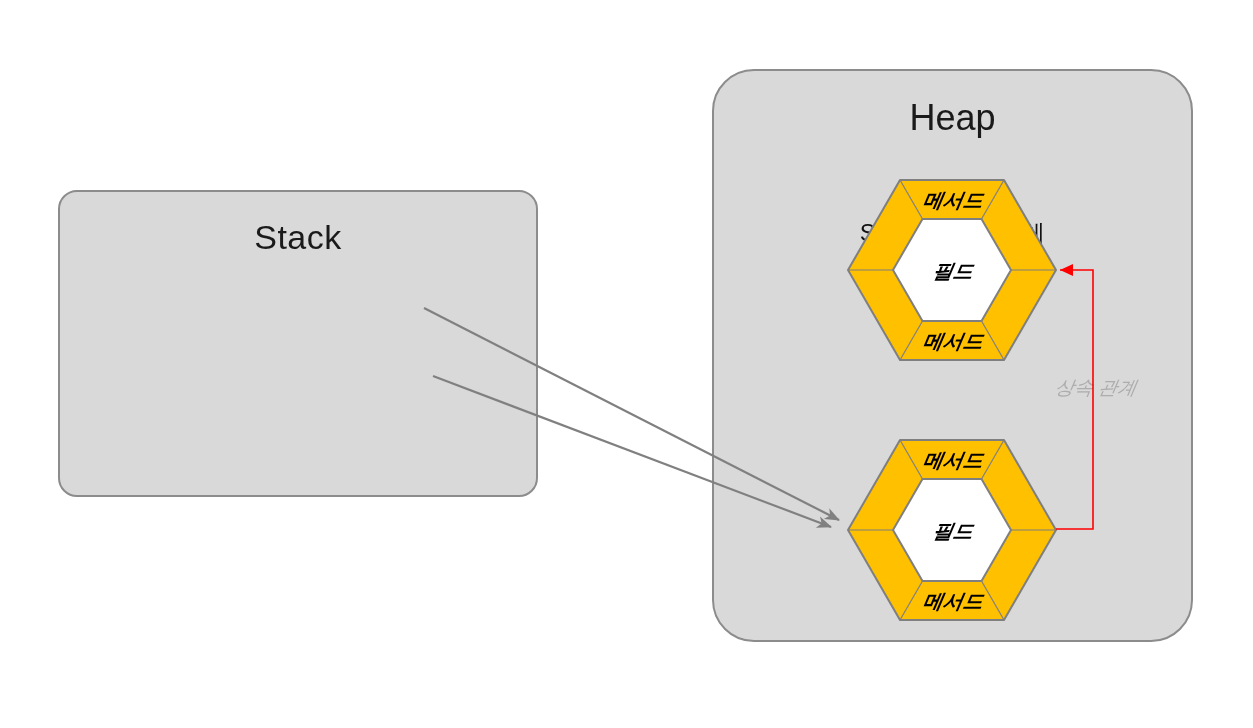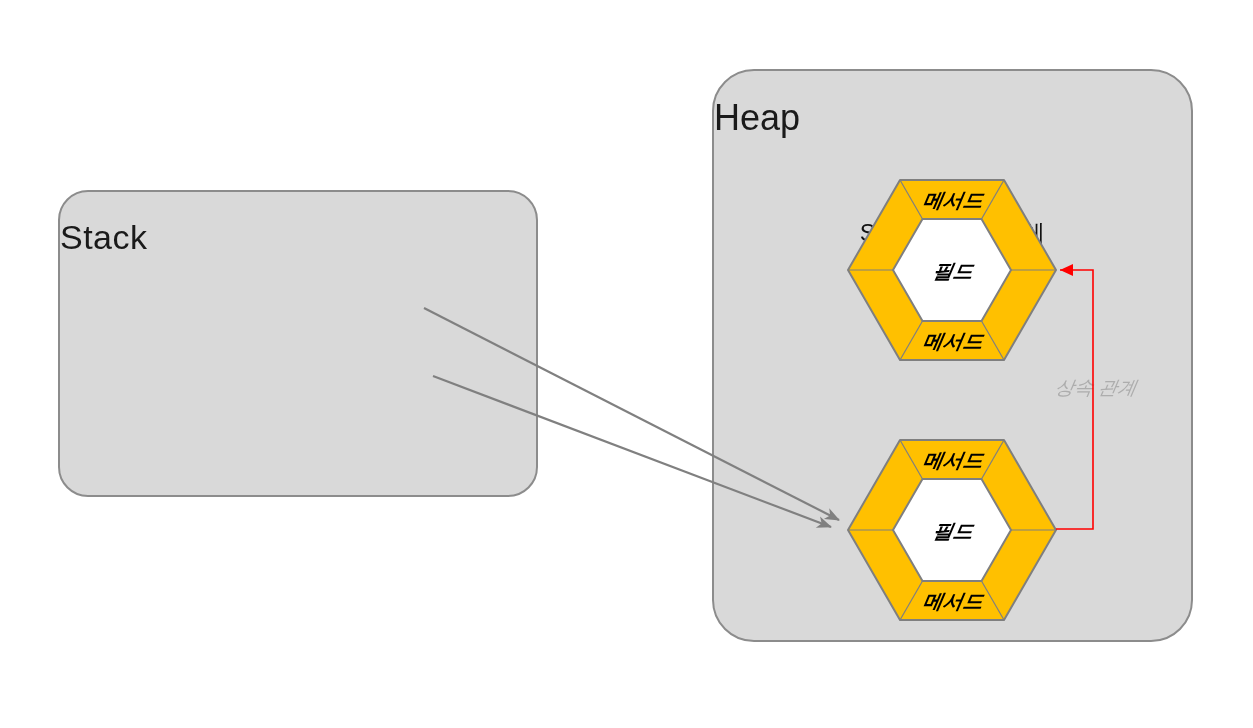--- a/index.html
+++ b/index.html
@@ -7,24 +7,24 @@
     --hexagon-fill:#FFC000; --hexagon-border:#7F7F7F;
     --arrow-gray:#808080; --arrow-red:#FF0000;
     --label-gray:#ADADAD; --table-text:#404040; --title-text:#1A1A1A;
   }
   *{margin:0;padding:0;box-sizing:border-box;}
   html,body{background:#fff;}
   body{font-family:"Liberation Sans","DejaVu Sans",sans-serif;}
   .canvas{position:relative;width:1253px;height:728px;background:#fff;overflow:hidden;}
 
   .region{position:absolute;background:var(--region-fill);border:2px solid var(--region-border);}
-  .stack-region{left:58px;top:190px;width:480px;height:307px;border-radius:30px;}
+  .stack-region{left:58px;top:190px;width:480px;height:307px;border-radius:19px;}
   .heap-region{left:712px;top:69px;width:481px;height:573px;border-radius:42px;}
 
-  .region-title{position:absolute;width:100%;text-align:left;color:var(--title-text);}
+  .region-title{position:absolute;width:100%;text-align:center;color:var(--title-text);}
   .stack-title{top:26px;font-size:34px;letter-spacing:0.5px;}
   .heap-title{top:26px;font-size:36px;}
 
   .var-table{position:absolute;left:39px;top:99px;width:404px;height:122px;
     border:2px solid #000;display:grid;grid-template-columns:256px 1fr;grid-template-rows:1fr 1fr;}
   .var-cell{display:flex;align-items:center;font-size:28px;color:var(--table-text);padding-left:14px;}
   .cell-name-0{border-right:2px solid #000;border-bottom:2px solid #000;}
   .cell-ref-0{border-bottom:2px solid #000;}
   .cell-name-1{border-right:2px solid #000;}
 

